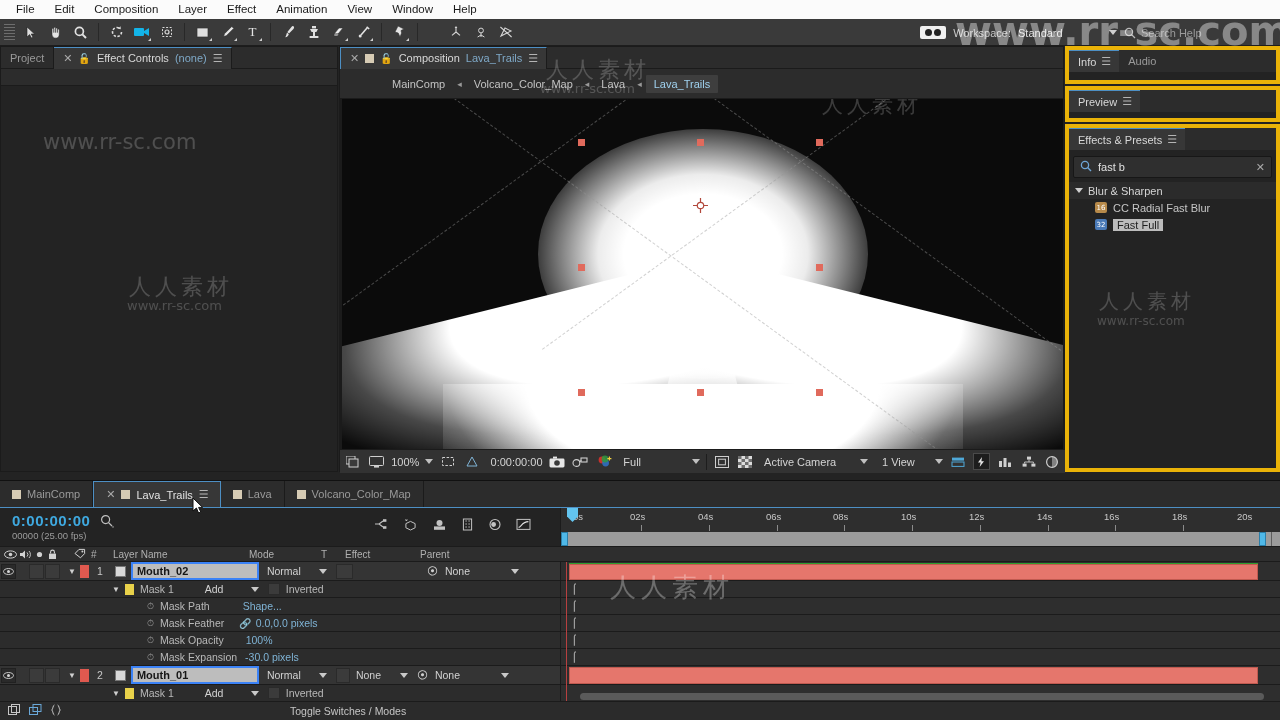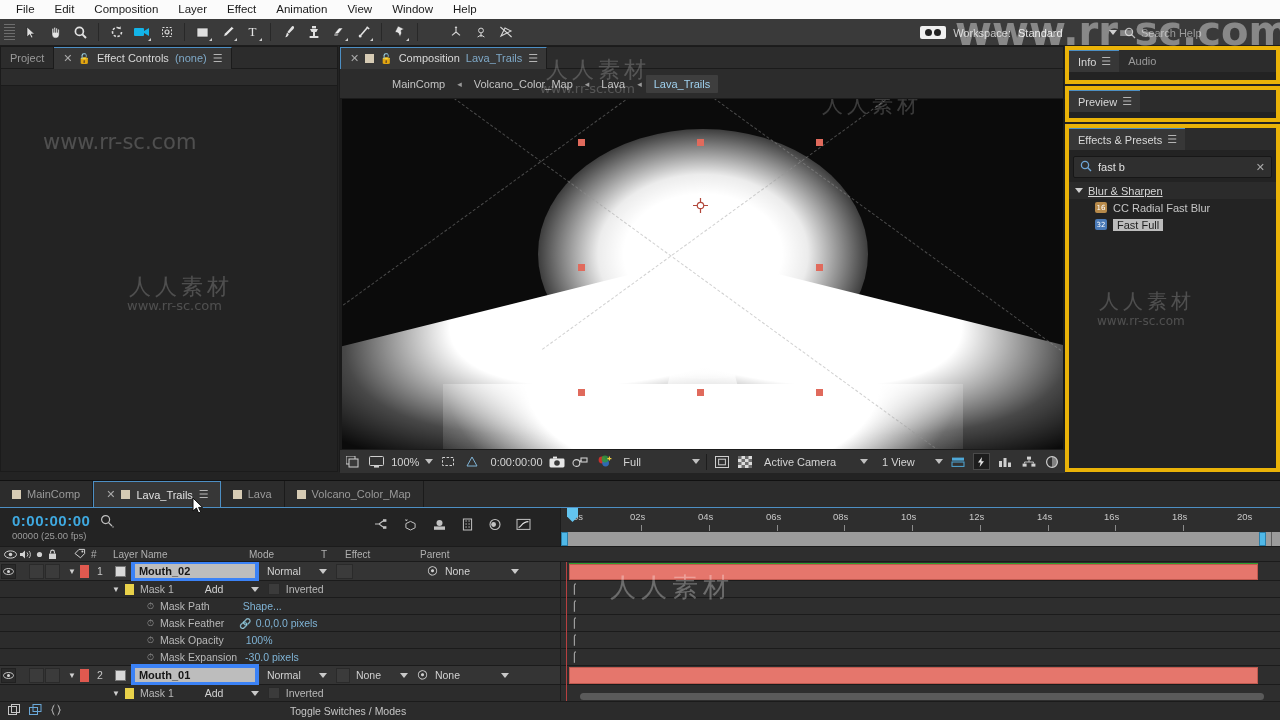--- a/index.html
+++ b/index.html
@@ -100,21 +100,21 @@
   #infoPanel { top:46px; height:38px; }
   #previewPanel { top:86px; height:36px; }
   #fxPanel { top:124px; height:348px; }
   .fx-search { height:22px; margin:6px 4px 0 4px; background:#2f2f2f; border:1px solid #171717;
     display:flex; align-items:center; gap:6px; padding:0 6px; border-radius:2px; }
   .fx-search .q { color:#6fa6d8; font-size:11px; }
   .fx-search input { background:transparent; border:none; outline:none; flex:1;
     color:#e0e0e0; font-size:11px; font-family:"Liberation Sans", sans-serif; }
   .fx-list { margin-top:4px; }
   .fx-cat { display:flex; align-items:center; gap:5px; height:17px; padding-left:6px;
-    background:#2b2b2b; color:#d5d5d5; font-size:11px;text-decoration:underline; }
+    background:#2b2b2b; color:#d5d5d5; font-size:11px; }
   .fx-row { display:flex; align-items:center; gap:6px; height:17px; padding-left:26px;
     color:#c6c6c6; font-size:11px; }
   .fx-row.sel span.nm { background:#bcbcbc; color:#1e1e1e; padding:0 4px; }
   .bd { width:12px; height:11px; border-radius:2px; font-size:7px; color:#fff;
     display:flex; align-items:center; justify-content:center; font-family:"DejaVu Sans", sans-serif; }
   .bd16 { background:#b78a4a; } .bd32 { background:#4a7ab7; }
   .tri { width:0;height:0;border-left:4px solid transparent;border-right:4px solid transparent;
     border-top:5px solid #cfcfcf; }
 
   
@@ -152,21 +152,21 @@
     border-bottom:1px solid #1b1b1b; }
   .lrow.layer { background:#343434; height:19px; }
   .lrow.sub { background:#2c2c2c; }
   .sw { width:15px; height:15px; margin-left:1px; display:flex; align-items:center;
     justify-content:center; background:#2a2a2a; border:1px solid #212121; color:#d5d5d5; font-size:9px; }
   .swblank { background:#3b3b3b; border:1px solid #2a2a2a; }
   .lcolor { width:9px; height:13px; background:#e0594f; }
   .lnum { width:22px; text-align:center; color:#c8c8c8; font-size:10.5px; }
   .srcsq { width:11px; height:11px; background:#d9d9d9; border:1px solid #777; }
   .nameedit { background:#bdbdbd; color:#161616; font-weight:bold; font-size:11px;
-    padding:1px 4px; border:4px solid #3b82f6; width:128px; }
+    padding:1px 4px; border:2px solid #3b82f6; width:128px; }
   .modebox { width:52px; color:#d2d2d2; font-size:10.5px; }
   .dd { width:0;height:0;border-left:4px solid transparent;border-right:4px solid transparent;
     border-top:5px solid #c9c9c9; }
   .matte { width:44px; color:#cfcfcf; font-size:10.5px; }
   .parentsel { width:66px; color:#d2d2d2; font-size:10.5px; }
   .propname { color:#b9b9b9; font-size:10.5px; }
   .propval { color:#7fb3d5; font-size:10.5px; }
   .stopw { color:#9a9a9a; font-size:9px; }
   .mkey { width:9px; height:11px; background:#e8d14a; }
   .track { position:absolute; left:560px; right:0; top:0; bottom:0; background:#2e2e2e;

